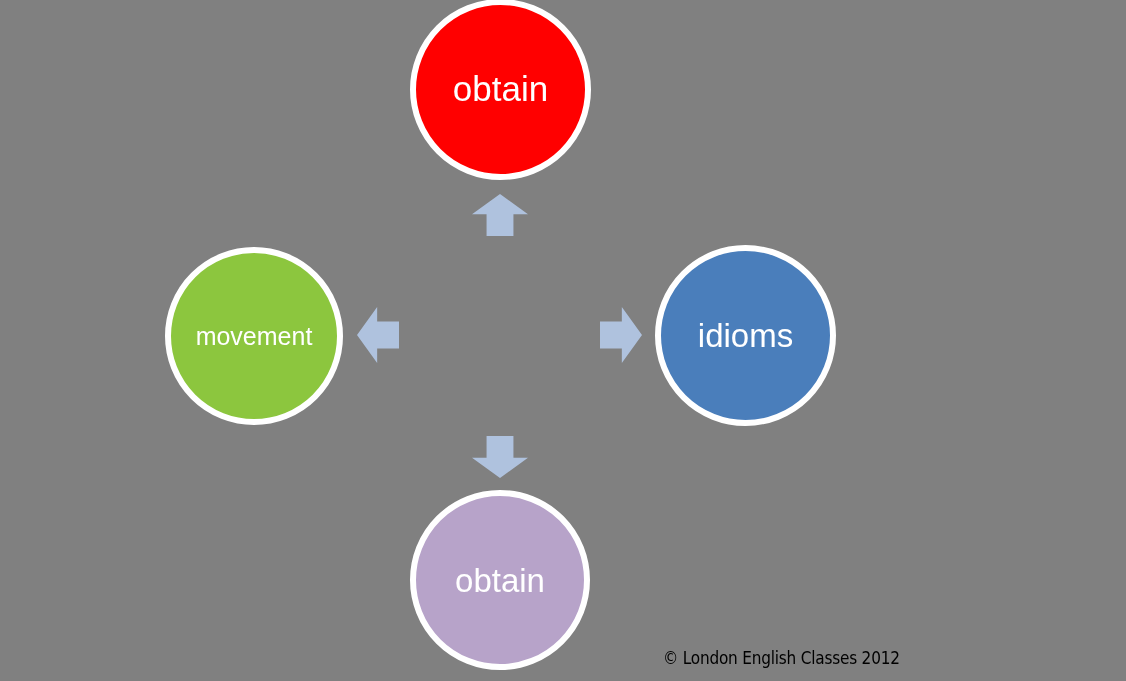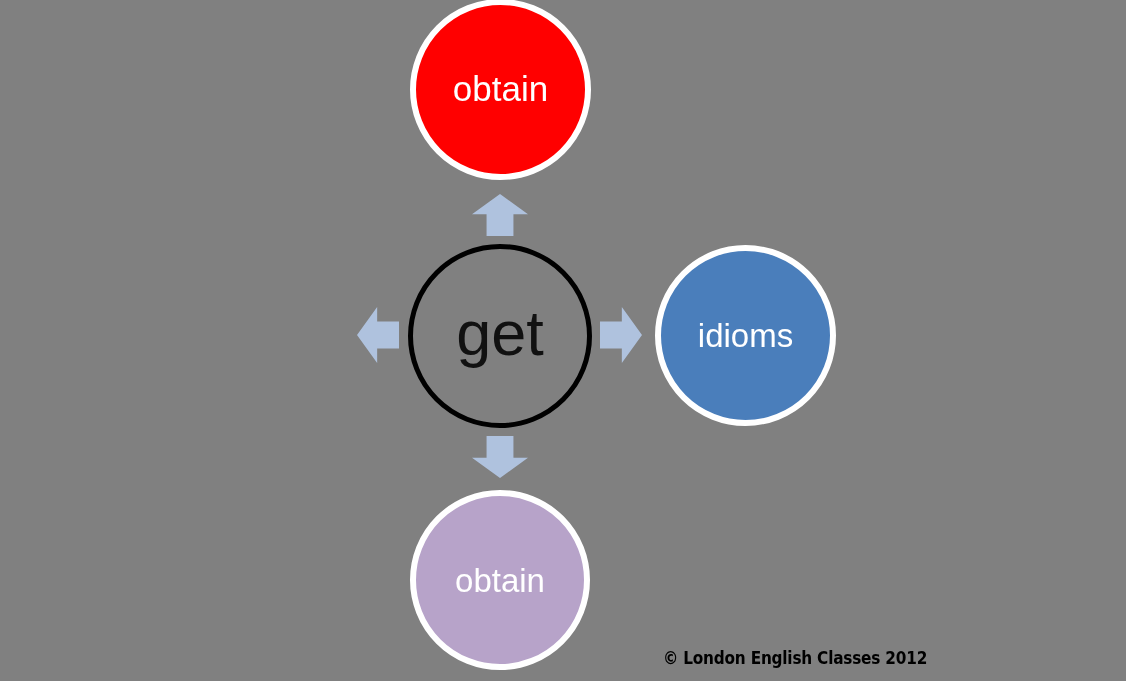--- a/index.html
+++ b/index.html
@@ -145,47 +145,47 @@
   }
 
   
   #copyright {
     position: absolute;
     left: 663px;
     top: 648px;
     color: #000000;
     font-family: "Liberation Sans Narrow", "DejaVu Sans Condensed", "Liberation Sans", sans-serif;
     font-size: 17px;
-    font-weight: bold;
+    font-weight: normal;
     letter-spacing: -0.2px;
     white-space: nowrap;
     user-select: none;
   }
 </style>
 </head>
 <body>
 
 <div id="canvas" style="background: rgb(128, 128, 128);">
 
   <div class="node satellite" id="node-top" style="background: rgb(255, 0, 0); border-color: rgb(255, 255, 255);">
     <span class="node-label" style="color: rgb(255, 255, 255);">obtain</span>
   </div>
 
+  <div class="node satellite" id="node-left" style="background: rgb(140, 198, 62); border-color: rgb(255, 255, 255);">
+    <span class="node-label" style="color: rgb(255, 255, 255);">movement</span>
+  </div>
 
   <div class="node satellite" id="node-right" style="background: rgb(74, 126, 187); border-color: rgb(255, 255, 255); align-items: center;">
     <span class="node-label" style="color: rgb(255, 255, 255);">idioms</span>
   </div>
 
   <div class="node satellite" id="node-bottom" style="background: rgb(183, 163, 201); border-color: rgb(255, 255, 255);">
     <span class="node-label" style="color: rgb(255, 255, 255);">obtain</span>
   </div>
 
-  <div class="node" id="node-center" style="border-color: rgb(0, 0, 0);">
-    <span class="node-label" style="color: rgb(17, 17, 17);">get</span>
-  </div>
 
   <div class="arrow" id="arrow-up" style="background: rgb(175, 194, 222);"></div>
   <div class="arrow" id="arrow-down" style="background: rgb(175, 194, 222);"></div>
   <div class="arrow" id="arrow-left" style="background: rgb(175, 194, 222);"></div>
   <div class="arrow" id="arrow-right" style="background: rgb(175, 194, 222);"></div>
 
   <div id="copyright">© London English Classes 2012</div>
 
 </div>
 

